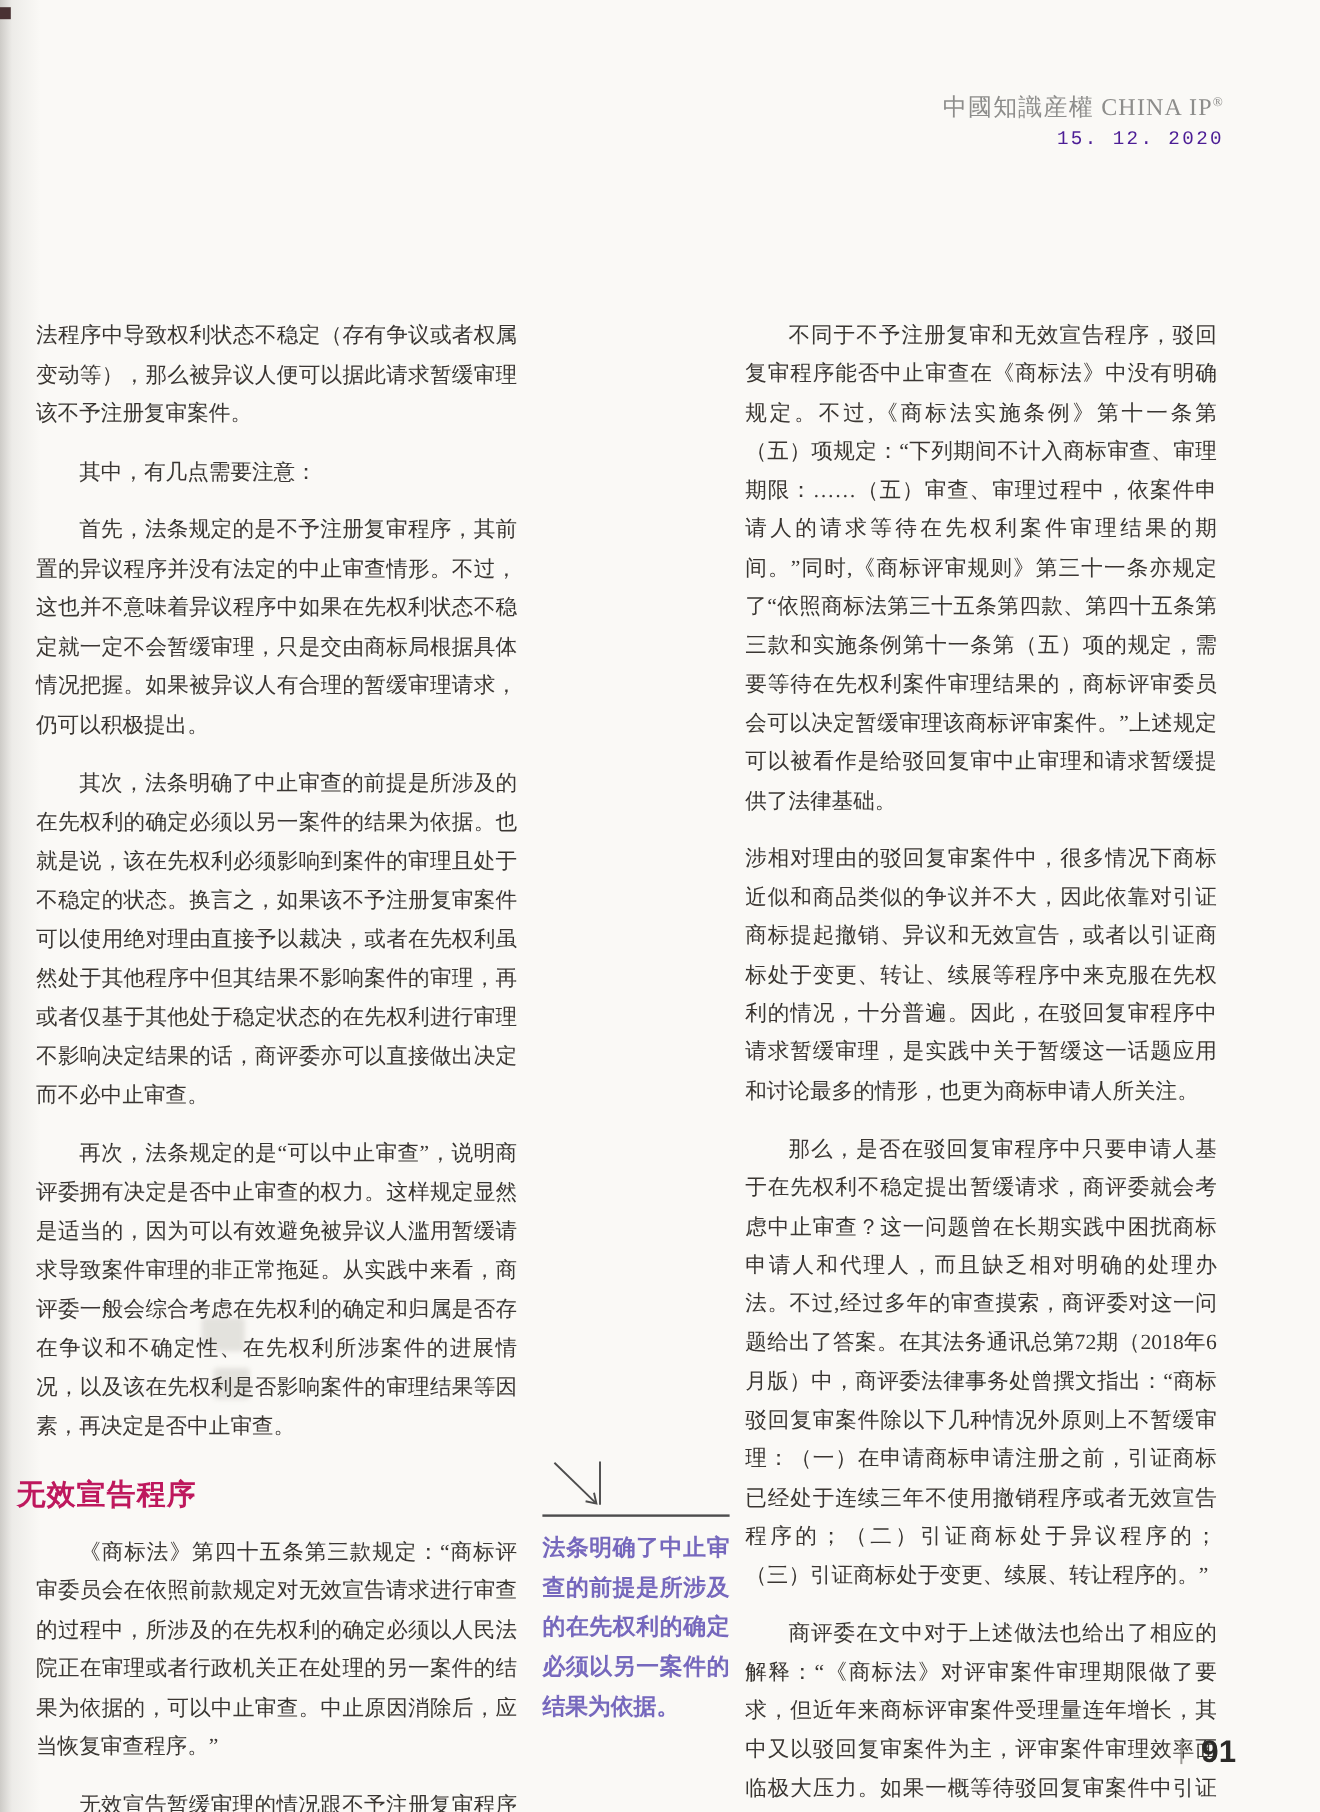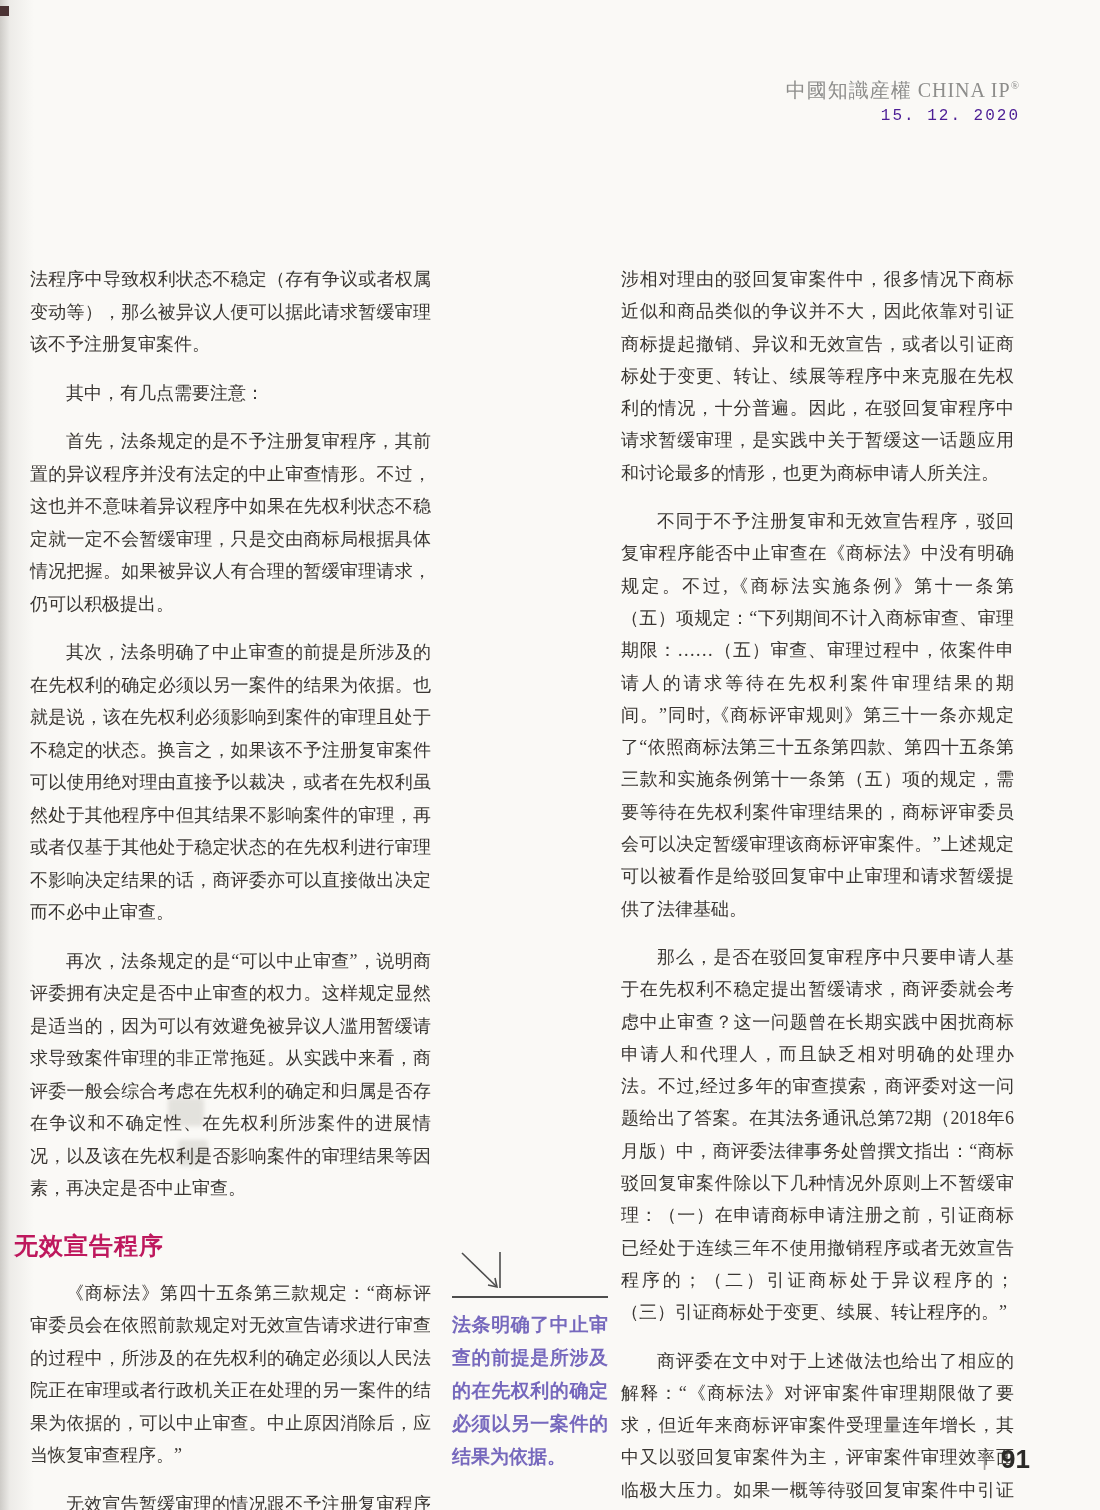--- a/index.html
+++ b/index.html
@@ -41,21 +41,21 @@
     margin:16px;text-align:justify;text-justify:inter-character;
     font-family:"Liberation Serif","DejaVu Serif",serif;
   }
   .para.indent{text-indent:2em;}
   .section-heading{
     margin:26px 0 10px 0;font-size:24px;line-height:30px;font-weight:bold;color:#be185d;
     font-family:Liberation Serif, serif;letter-spacing:1px;
   }
 
   .pull-quote{
-    position:absolute;left:452px;top:1242px;width:156px;
+    position:absolute;left:452px;top:1208px;width:156px;
   }
   .pull-quote .marker{display:block;}
   .pull-quote .rule{border-top:2px solid #4d4d4d;margin-top:2px;}
   .pull-quote .quote-text{
     margin-top:10px;font-size:19px;line-height:33px;font-weight:bold;
     text-align:justify;text-justify:inter-character;
     font-family:"Liberation Sans","DejaVu Sans",sans-serif;
   }
 
   .folio{
@@ -85,22 +85,22 @@
     <p class="para indent">首先，法条规定的是不予注册复审程序，其前置的异议程序并没有法定的中止审查情形。不过，这也并不意味着异议程序中如果在先权利状态不稳定就一定不会暂缓审理，只是交由商标局根据具体情况把握。如果被异议人有合理的暂缓审理请求，仍可以积极提出。</p>
     <p class="para indent">其次，法条明确了中止审查的前提是所涉及的在先权利的确定必须以另一案件的结果为依据。也就是说，该在先权利必须影响到案件的审理且处于不稳定的状态。换言之，如果该不予注册复审案件可以使用绝对理由直接予以裁决，或者在先权利虽然处于其他程序中但其结果不影响案件的审理，再或者仅基于其他处于稳定状态的在先权利进行审理不影响决定结果的话，商评委亦可以直接做出决定而不必中止审查。</p>
     <p class="para indent">再次，法条规定的是“可以中止审查”，说明商评委拥有决定是否中止审查的权力。这样规定显然是适当的，因为可以有效避免被异议人滥用暂缓请求导致案件审理的非正常拖延。从实践中来看，商评委一般会综合考虑在先权利的确定和归属是否存在争议和不确定性、在先权利所涉案件的进展情况，以及该在先权利是否影响案件的审理结果等因素，再决定是否中止审查。</p>
     <h2 class="section-heading">无效宣告程序</h2>
     <p class="para indent">《商标法》第四十五条第三款规定：“商标评审委员会在依照前款规定对无效宣告请求进行审查的过程中，所涉及的在先权利的确定必须以人民法院正在审理或者行政机关正在处理的另一案件的结果为依据的，可以中止审查。中止原因消除后，应当恢复审查程序。”</p>
     <p class="para indent">无效宣告暂缓审理的情况跟不予注册复审程序大致相同，此处不再赘述。</p>
     <h2 class="section-heading">驳回复审程序</h2>
     <p class="para indent">由于我国商标存量巨大，商标注册申请遇到驳回的情形比较常见，相应地带来了大量的驳回复审案件。在</p>
   </div>
 <div class="column col-right">
+    <p class="para indent">不同于不予注册复审和无效宣告程序，驳回复审程序能否中止审查在《商标法》中没有明确规定。不过,《商标法实施条例》第十一条第（五）项规定：“下列期间不计入商标审查、审理期限：……（五）审查、审理过程中，依案件申请人的请求等待在先权利案件审理结果的期间。”同时,《商标评审规则》第三十一条亦规定了“依照商标法第三十五条第四款、第四十五条第三款和实施条例第十一条第（五）项的规定，需要等待在先权利案件审理结果的，商标评审委员会可以决定暂缓审理该商标评审案件。”上述规定可以被看作是给驳回复审中止审理和请求暂缓提供了法律基础。</p>
     <p class="para">涉相对理由的驳回复审案件中，很多情况下商标近似和商品类似的争议并不大，因此依靠对引证商标提起撤销、异议和无效宣告，或者以引证商标处于变更、转让、续展等程序中来克服在先权利的情况，十分普遍。因此，在驳回复审程序中请求暂缓审理，是实践中关于暂缓这一话题应用和讨论最多的情形，也更为商标申请人所关注。</p>
-    <p class="para indent">不同于不予注册复审和无效宣告程序，驳回复审程序能否中止审查在《商标法》中没有明确规定。不过,《商标法实施条例》第十一条第（五）项规定：“下列期间不计入商标审查、审理期限：……（五）审查、审理过程中，依案件申请人的请求等待在先权利案件审理结果的期间。”同时,《商标评审规则》第三十一条亦规定了“依照商标法第三十五条第四款、第四十五条第三款和实施条例第十一条第（五）项的规定，需要等待在先权利案件审理结果的，商标评审委员会可以决定暂缓审理该商标评审案件。”上述规定可以被看作是给驳回复审中止审理和请求暂缓提供了法律基础。</p>
     <p class="para indent">那么，是否在驳回复审程序中只要申请人基于在先权利不稳定提出暂缓请求，商评委就会考虑中止审查？这一问题曾在长期实践中困扰商标申请人和代理人，而且缺乏相对明确的处理办法。不过,经过多年的审查摸索，商评委对这一问题给出了答案。在其法务通讯总第72期（2018年6月版）中，商评委法律事务处曾撰文指出：“商标驳回复审案件除以下几种情况外原则上不暂缓审理：（一）在申请商标申请注册之前，引证商标已经处于连续三年不使用撤销程序或者无效宣告程序的；（二）引证商标处于异议程序的；（三）引证商标处于变更、续展、转让程序的。”</p>
     <p class="para indent">商评委在文中对于上述做法也给出了相应的解释：“《商标法》对评审案件审理期限做了要求，但近年来商标评审案件受理量连年增长，其中又以驳回复审案件为主，评审案件审理效率面临极大压力。如果一概等待驳回复审案件中引证商标权利状态最终确定，将给审查工作的管理带来巨大困难。”也就是说，商评委结合实际情况在效率和公平两者之间做出了相对妥帖的权衡和选择，既在一定程度上满足了商标申请人正常合理的暂缓期待，又不至于因为大面积的中止审查带来授权效率的普遍低</p>
   </div>
 
 <div class="pull-quote">
   <svg class="marker" width="156" height="52" viewBox="0 0 156 52">
     <line x1="48" y1="10" x2="48" y2="46" stroke="#4d4d4d" stroke-width="1.6"></line>
     <line x1="10" y1="11" x2="44" y2="44" stroke="#4d4d4d" stroke-width="1.6"></line>
     <polyline points="36,43 45,45 43,36" fill="none" stroke="#4d4d4d" stroke-width="1.6"></polyline>
   </svg>

